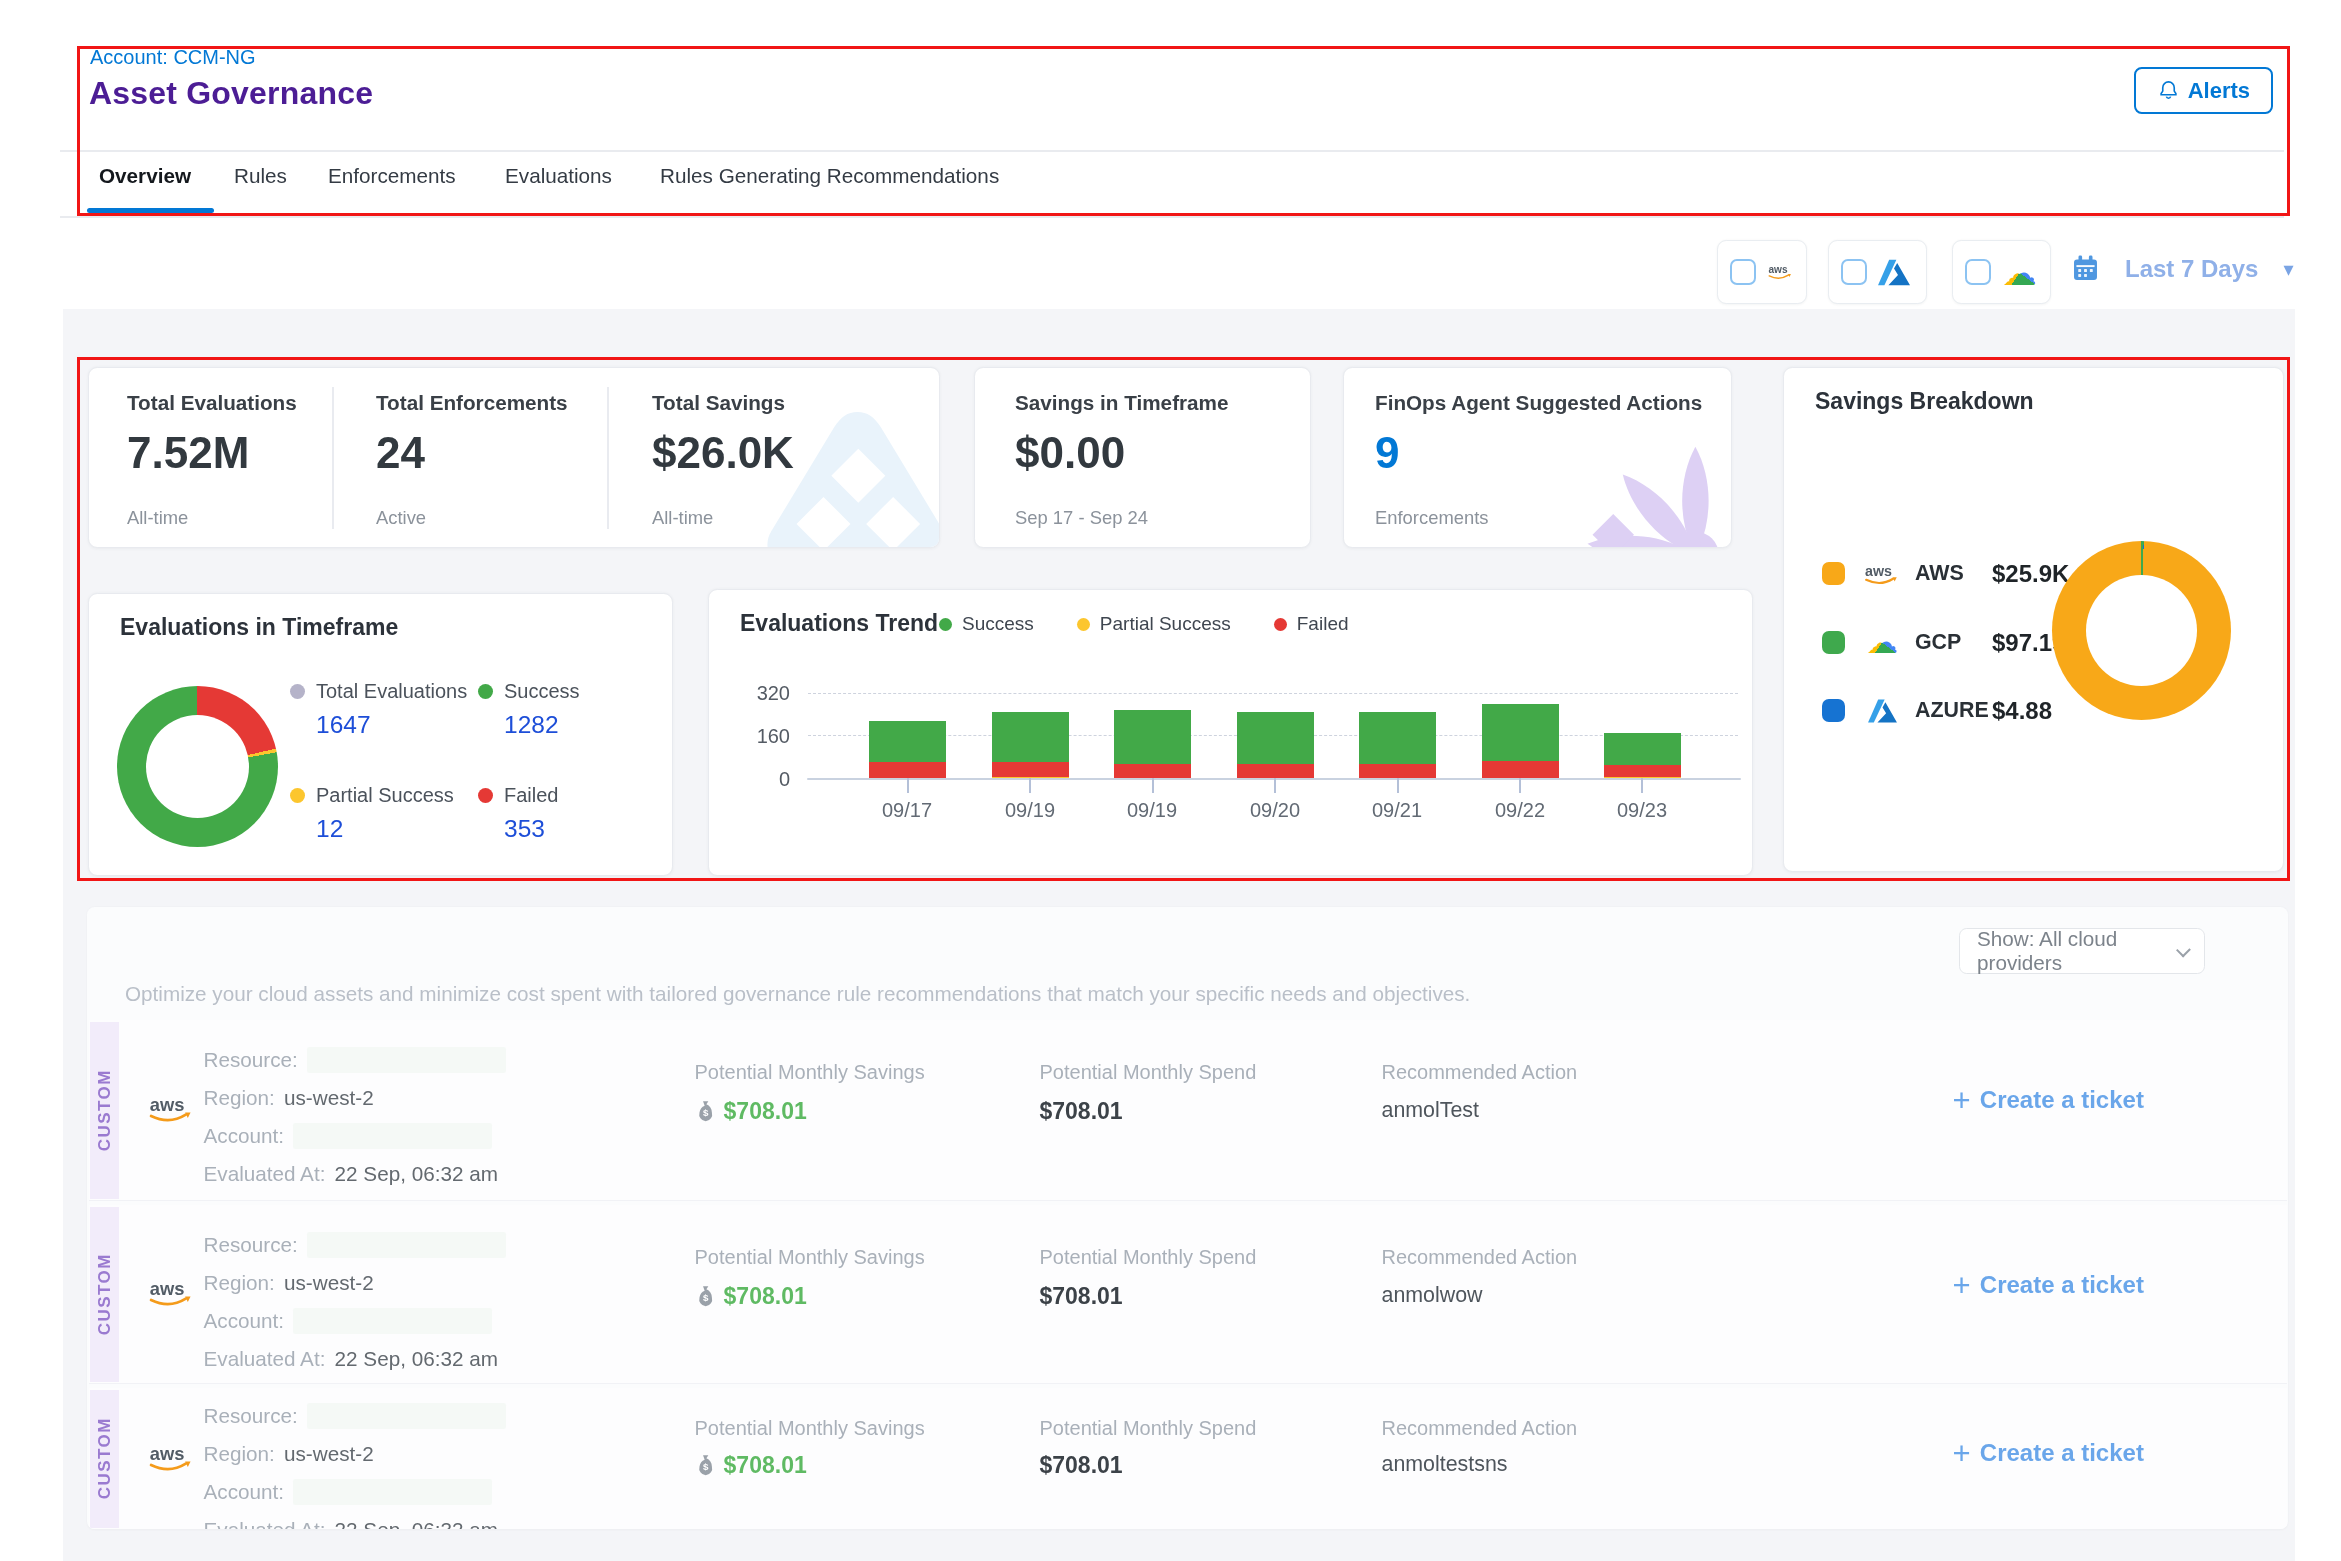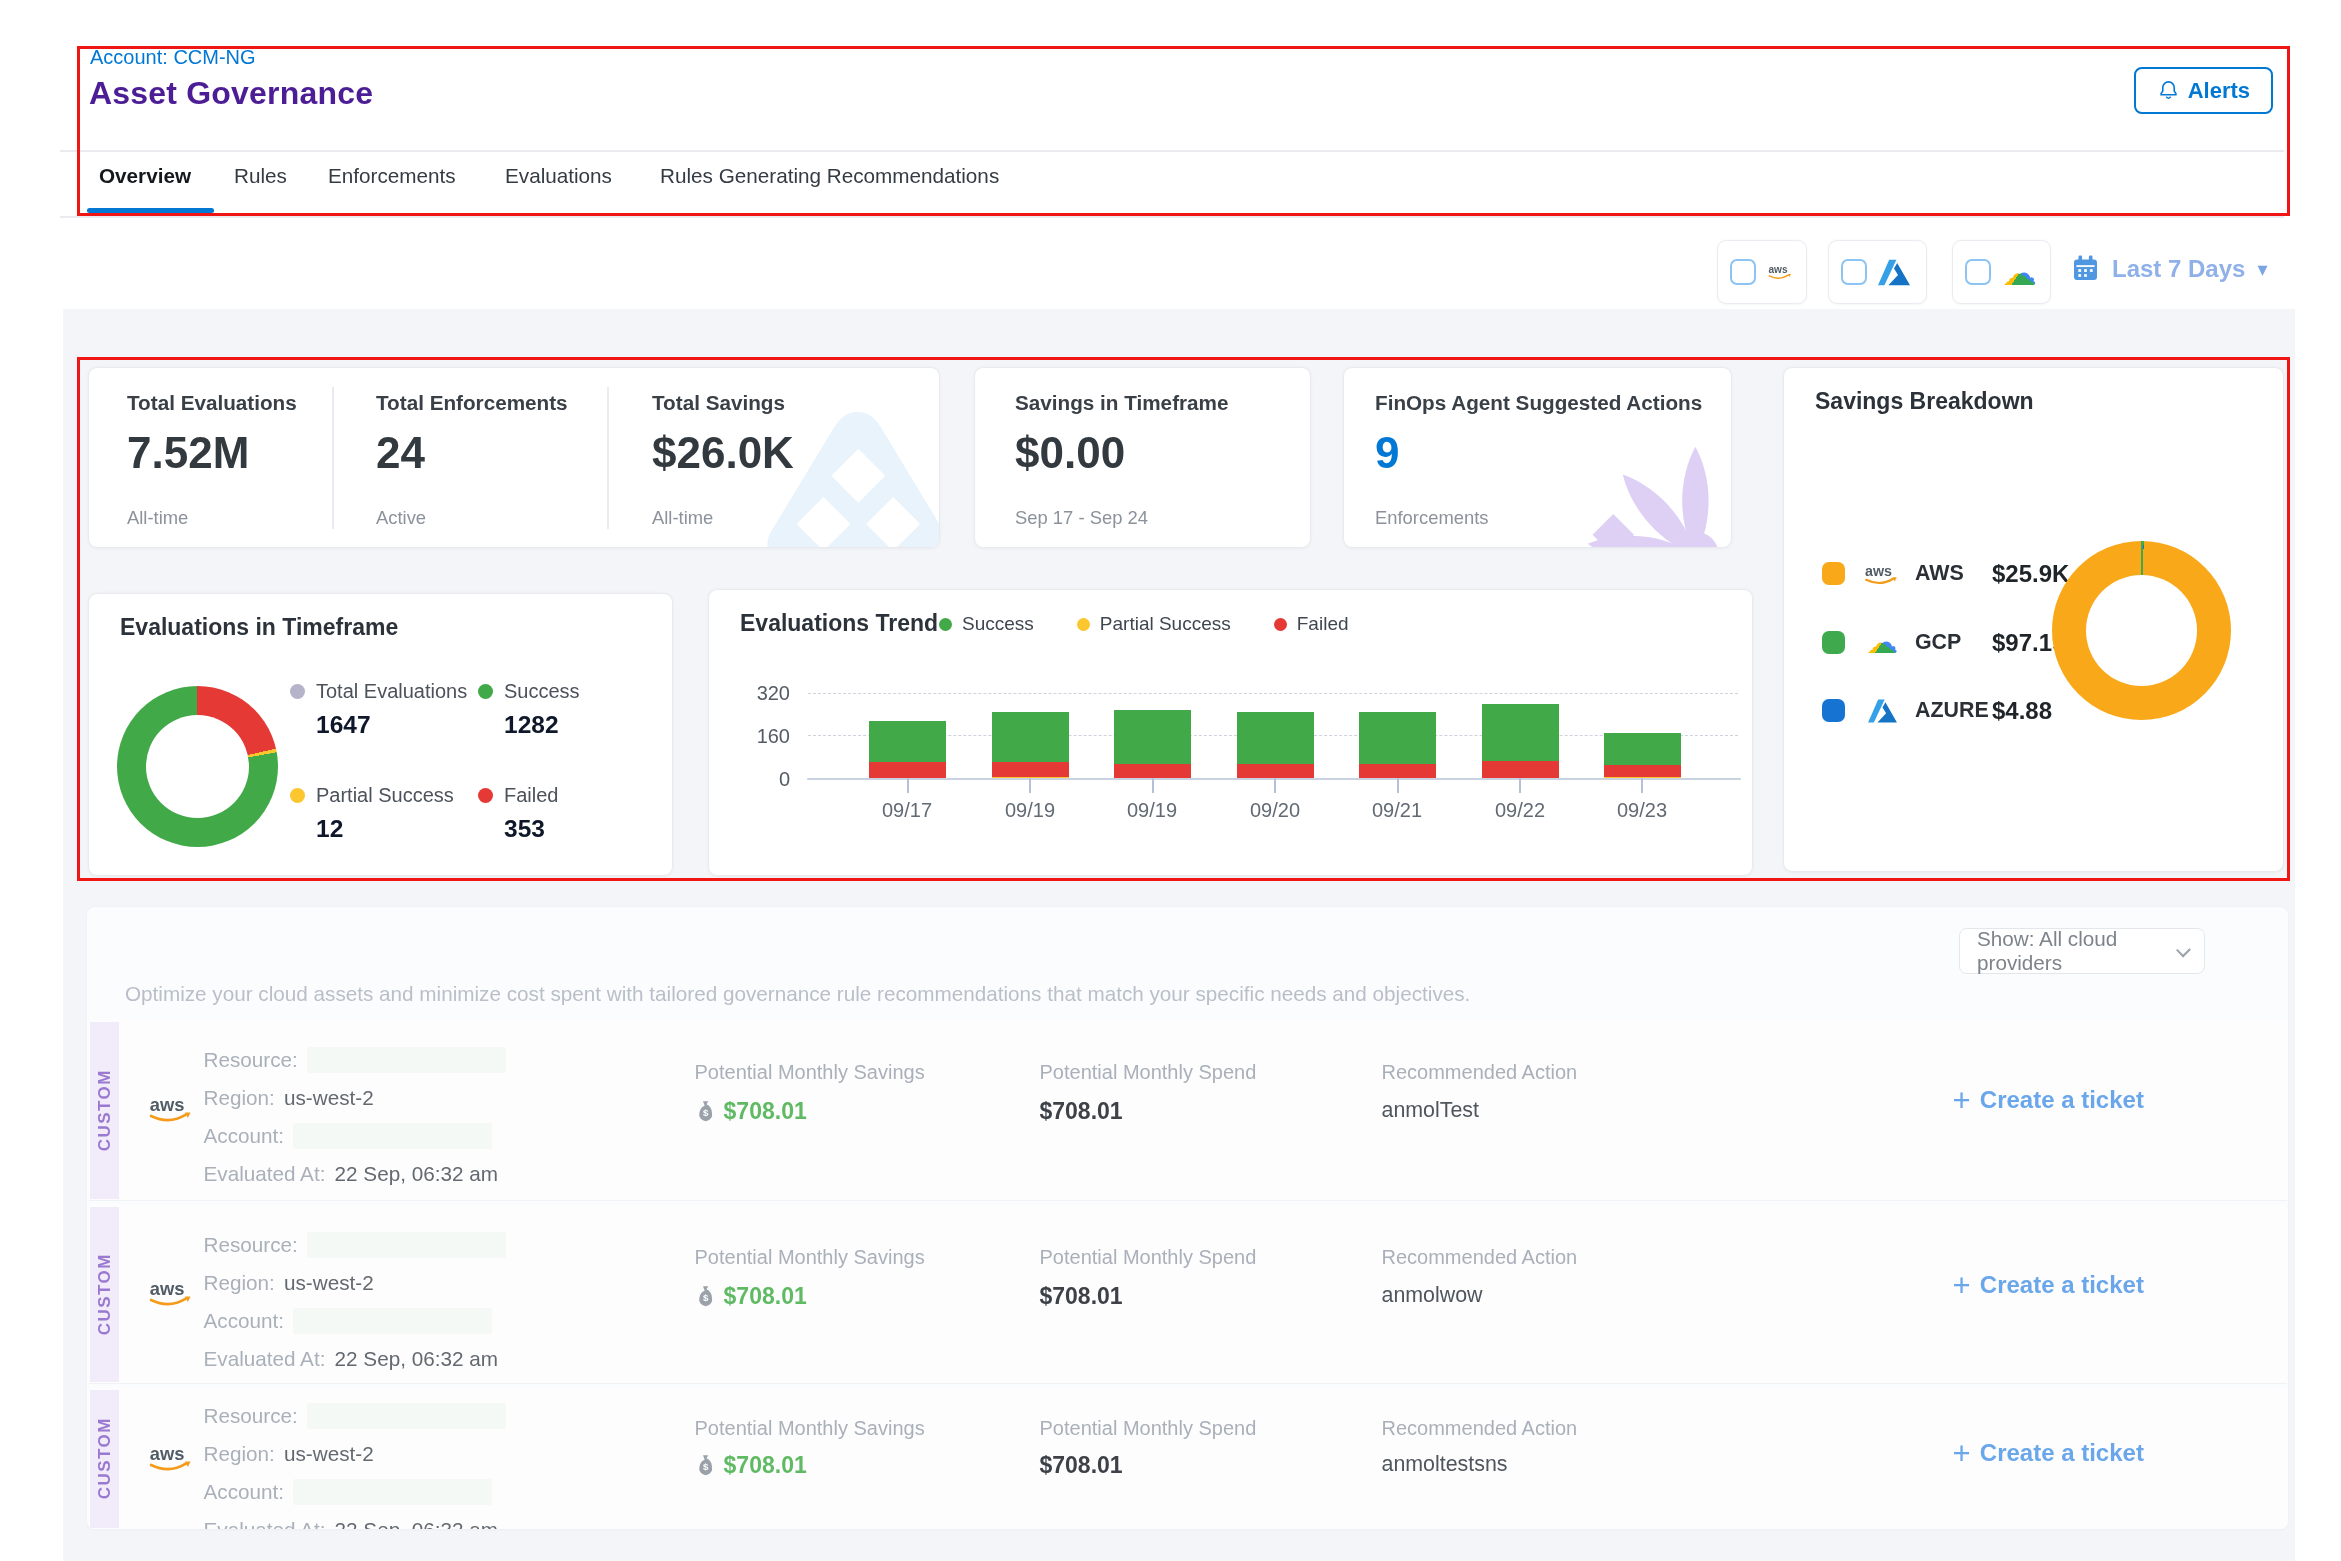--- a/index.html
+++ b/index.html
@@ -25,21 +25,21 @@
   .tab.active { font-weight:bold; color:#14181d; }
   .tab-underline { left:87px; top:208px; width:127px; height:5.4px; background:#0278d5; border-radius:3.1px; }
 
   
   .prov-card { top:240px; height:64px; background:#fff; border:1.5px solid #e9edf1; border-radius:9.2px;
     display:flex; align-items:center; gap:10.7px; padding:0 12.2px; box-shadow:0 0.8px 2.3px rgba(40,50,60,.05); cursor:pointer; }
   .checkbox { width:26px; height:26px; border:2.7px solid #8cc3f2; border-radius:6.9px; background:#fff; flex:0 0 auto; }
   .gcp-cloud { font-size:35px; line-height:31px;
     background: conic-gradient(from -60deg, #ea4335 0 22%, #4285f4 22% 52%, #34a853 52% 76%, #fbbc05 76% 100%);
     -webkit-background-clip:text; background-clip:text; color:transparent; }
-  .date-group { left:2071px; top:254px; display:flex; align-items:center; gap:12px; cursor:pointer; }
+  .date-group { left:2071px; top:254px; display:flex; align-items:center; gap:25px; cursor:pointer; }
   .date-label { font-size:24px; font-weight:600; color:#8fb0e8; }
   .date-caret { font-size:20px; color:#7aa4e4; }
 
   
   .card { position:absolute; background:#fff; border:1.5px solid #e8eaef; border-radius:9.2px;
     box-shadow:0 0.8px 3.1px rgba(40,50,60,.05); overflow:hidden; }
   .stat-label { position:absolute; font-size:20.7px; font-weight:bold; color:#3a4047; }
   .stat-value { position:absolute; font-size:44px; font-weight:bold; color:#32393f; }
   .stat-sub { position:absolute; font-size:18.4px; color:#8b929b; }
   .vdiv { position:absolute; width:1.5px; background:#e9ebf0; top:19px; height:142px; }
@@ -57,21 +57,21 @@
   .chip { width:23px; height:23px; border-radius:6.9px; flex:0 0 auto; }
   .sb-logo { width:47px; display:flex; justify-content:center; margin-left:13.8px; }
   .sb-name { width:77px; font-size:21.4px; font-weight:600; color:#2a3036; margin-left:9.2px; }
   .sb-val { font-size:24px; font-weight:bold; color:#1f2428; }
 
   
   .tf-item { position:absolute; }
   .tf-head { display:flex; align-items:center; gap:10.7px; }
   .dot { width:15.3px; height:15.3px; border-radius:50%; flex:0 0 auto; }
   .tf-label { font-size:20px; color:#4b525b; }
-  .tf-value { margin:7.7px 0 0 26px; font-size:24.5px; font-weight:bold; color:#0f172a; }
+  .tf-value { margin:7.7px 0 0 26px; font-size:24.5px; font-weight:normal; color:#1d4ed8; }
 
   
   .trend-legend { position:absolute; left:230px; top:23px; display:flex; gap:43px; align-items:center; }
   .tl-item { display:flex; gap:10px; align-items:center; }
   .tl-label { font-size:19px; color:#3f4650; }
   .ytick { position:absolute; width:61px; text-align:right; font-size:20px; color:#545b64; }
   .gridline { position:absolute; left:99px; width:930px; border-top:1.5px dashed #ced3de; }
   .baseline { position:absolute; left:98px; top:188px; width:934px; height:2.3px; background:#c9d2e0; border-radius:1.5px; }
   .bars-layer { position:absolute; left:99px; top:0; width:930px; height:188px; }
   .bar-group { position:absolute; bottom:0; width:77px; display:flex; flex-direction:column; justify-content:flex-end; cursor:pointer; }

